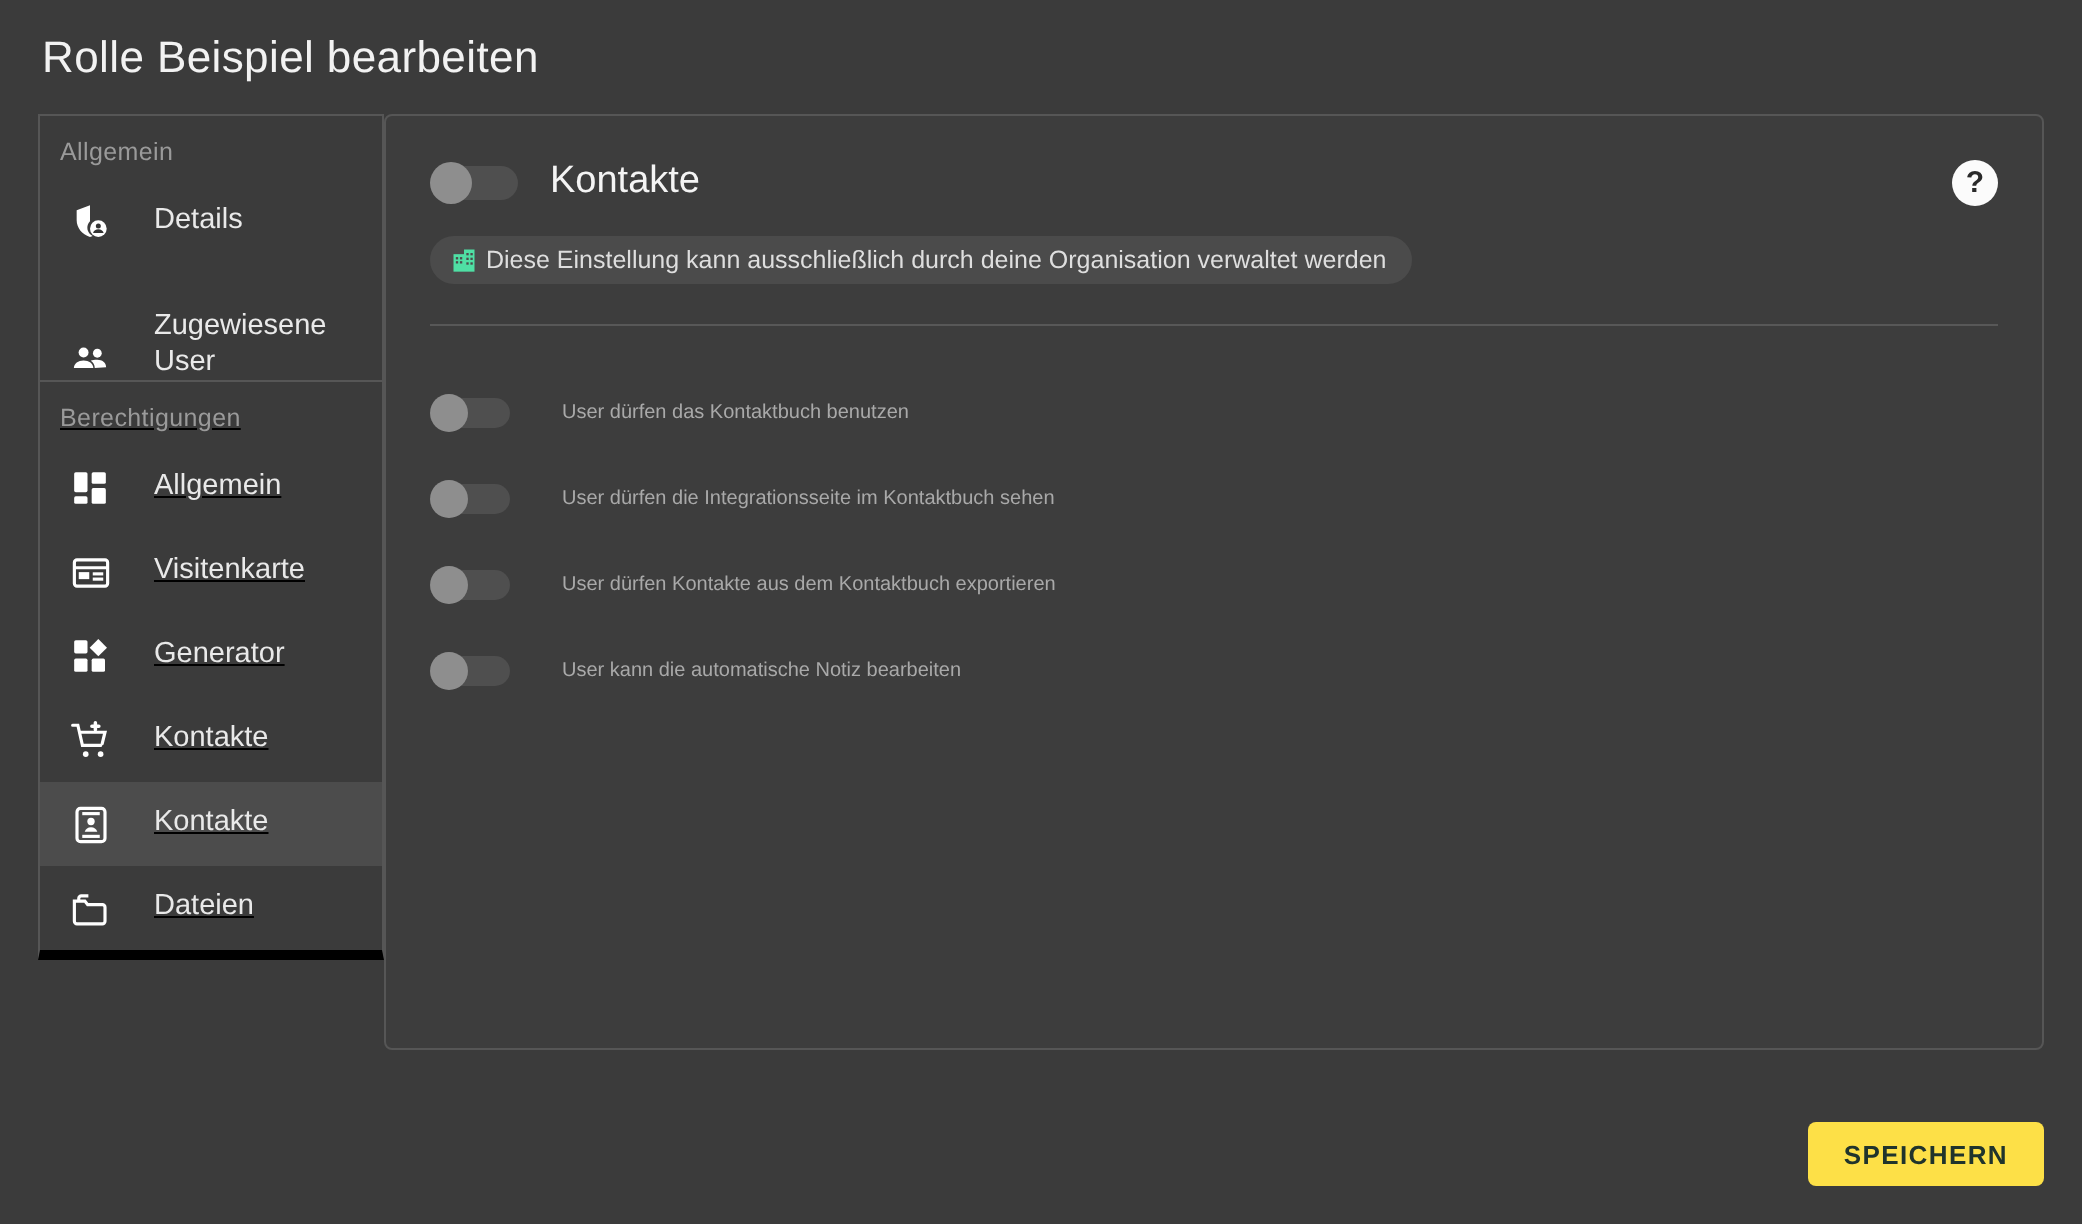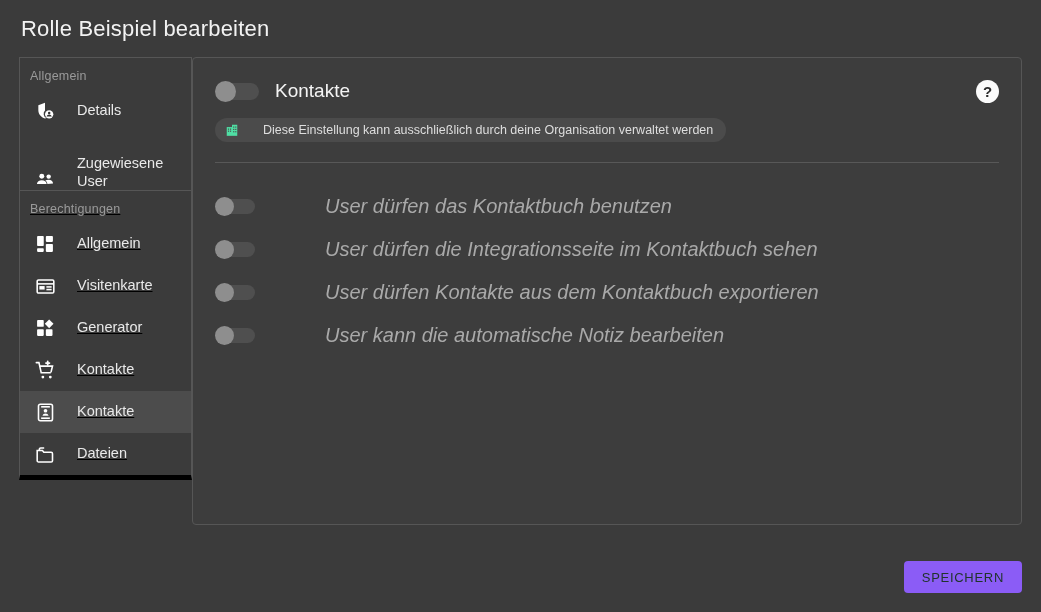--- a/index.html
+++ b/index.html
@@ -118,21 +118,21 @@
     font-size: 15px;
     font-weight: bold;
     line-height: 1;
   }
 
   
   .org-pill {
     margin-top: 16px;
     display: inline-flex;
     align-items: center;
-    gap: 24px;
+    gap: 4px;
     background: #4b4b4b;
     border-radius: 13px;
     padding: 5px 13px 5px 10px;
     font-size: 12.5px;
     color: #dedede;
   }
   .org-pill svg { display: block; }
 
   .divider {
     margin-top: 20px;
@@ -143,24 +143,22 @@
 
   
   .perm-list { margin-top: 22px; }
   .perm-row {
     display: flex;
     align-items: center;
     height: 43px;
     gap: 26px;
   }
   .perm-label {
-    font-size: 20px;
-    font-style: italic;
+    font-size: 10px;
     color: #a9a9a9;
-    margin-left: 44px;
   }
 
   
   .toggle {
     position: relative;
     width: 40px;
     height: 19px;
     flex: 0 0 40px;
   }
   .toggle .track {
@@ -199,23 +197,24 @@
     border-radius: 4px;
     height: 32px;
     padding: 0 18px;
     display: flex;
     align-items: center;
     justify-content: center;
     cursor: pointer;
     font-family: "Liberation Sans", sans-serif;
   }
   .btn-save {
-    background: #8b5cf6;
+    background: #fde047;
     color: #20342c;
     border: none;
+    font-weight: bold;
   }
   .btn-cancel {
     background: transparent;
     color: #ededed;
     border: 1px solid #6d6d6d;
   }
 </style>
 </head>
 <body>
 

